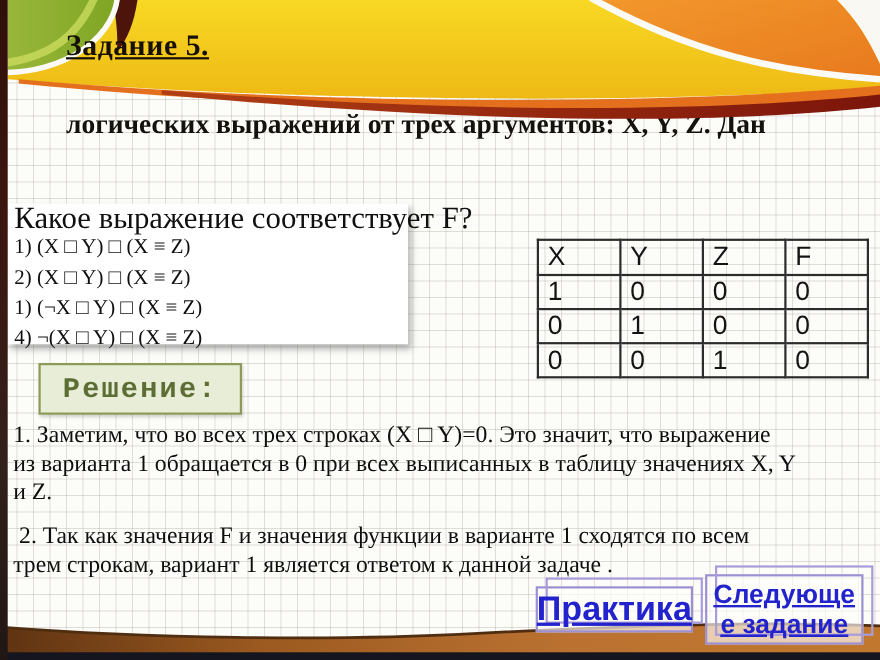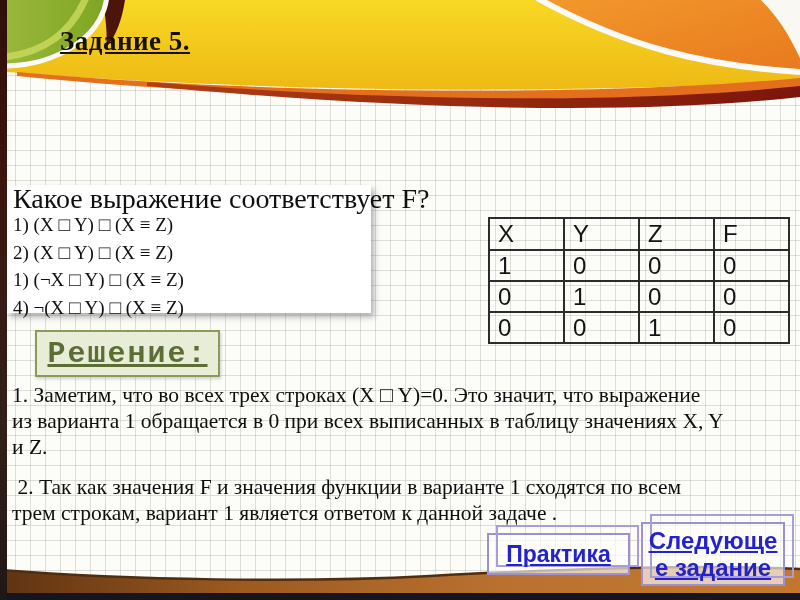--- a/index.html
+++ b/index.html
@@ -46,41 +46,41 @@
   .truth-table th{ height:30px; width:65px; }
   .truth-table td{ height:29px; }
   .solution-box{
     position:absolute; left:35px; top:330px; width:181px; height:43px; z-index:1;
     background:#e7edd6; border:2px solid #8b9a58;
     display:flex; align-items:center; justify-content:center;
     box-shadow:1px 2px 3px rgba(120,120,120,0.35);
   }
   .solution-box .label{
     font-family:"Liberation Mono", monospace; font-weight:bold;
-    font-size:30px; color:#5c6e33; letter-spacing:2px;text-decoration:underline;
+    font-size:26px; color:#5c6e33; letter-spacing:2px;
   }
   .solution-steps{ position:absolute; left:12px; top:382px; z-index:1; }
   .solution-steps .sline{
     font-size:21.5px; color:#0e0e0e; line-height:26px; white-space:pre;
   }
   .step2{ margin-top:14px; }
   .bottom-band{ position:absolute; left:0; top:556px; z-index:3; }
   .btn3d{
     position:absolute; z-index:4; box-sizing:border-box;
     background:rgba(253,253,251,0.65);
     border:2px solid #9c8fd2;
     display:flex; flex-direction:column; align-items:center; justify-content:center;
     font-family:"Liberation Sans", sans-serif; font-weight:bold;
     color:#2323cd; text-decoration:underline; cursor:pointer;
   }
   .btn3d::before{
     content:""; position:absolute; left:7px; top:-10px; width:100%; height:100%;
     border:2px solid #a89cdb; z-index:-1;
   }
-  .btn-practice{ left:487px; top:533px; width:143px; height:42px; font-size:23px; }
+  .btn-practice{ left:487px; top:533px; width:143px; height:42px; font-size:31px; }
   .btn-next{ left:641px; top:522px; width:144px; height:64px; font-size:24px; line-height:27px; }
   .btn-next .bline{ text-decoration:underline; white-space:pre; }
 </style>
 </head>
 <body>
 
 <div class="slide">
 
   <svg class="banner" width="793" height="128" viewBox="0 0 793 128">
     <defs>
@@ -109,20 +109,21 @@
     <path d="M530,-2 C620,48 700,66 793,72" fill="none" stroke="#fbfaf6" stroke-width="6"></path>
     <path d="M96,0 h22 c-3,20 -9,36 -19,48 C101,33 98,16 96,0 Z" fill="#4c140b"></path>
     <ellipse cx="-4" cy="-8" rx="104" ry="74" fill="url(#gg)"></ellipse>
     <path d="M-10,58 C36,54 66,34 82,-10" stroke="#cadb5e" stroke-width="7" fill="none" opacity="0.8"></path>
     <ellipse cx="-4" cy="-8" rx="104" ry="74" fill="none" stroke="#fbfaf6" stroke-width="5"></ellipse>
   </svg>
 
   <div class="slide-title">Задание 5.</div>
 
   <div class="problem-text">
+    <div class="line">логических выражений от трех аргументов: X, Y, Z. Дан</div>
   </div>
 
   <div class="options-box">
     <div class="question">Какое выражение соответствует F?</div>
     <div class="option">1) (X □ Y) □ (X ≡ Z)</div>
     <div class="option">2) (X □ Y) □ (X ≡ Z)</div>
     <div class="option">1) (¬X □ Y) □ (X ≡ Z)</div>
     <div class="option">4) ¬(X □ Y) □ (X ≡ Z)</div>
   </div>
 

